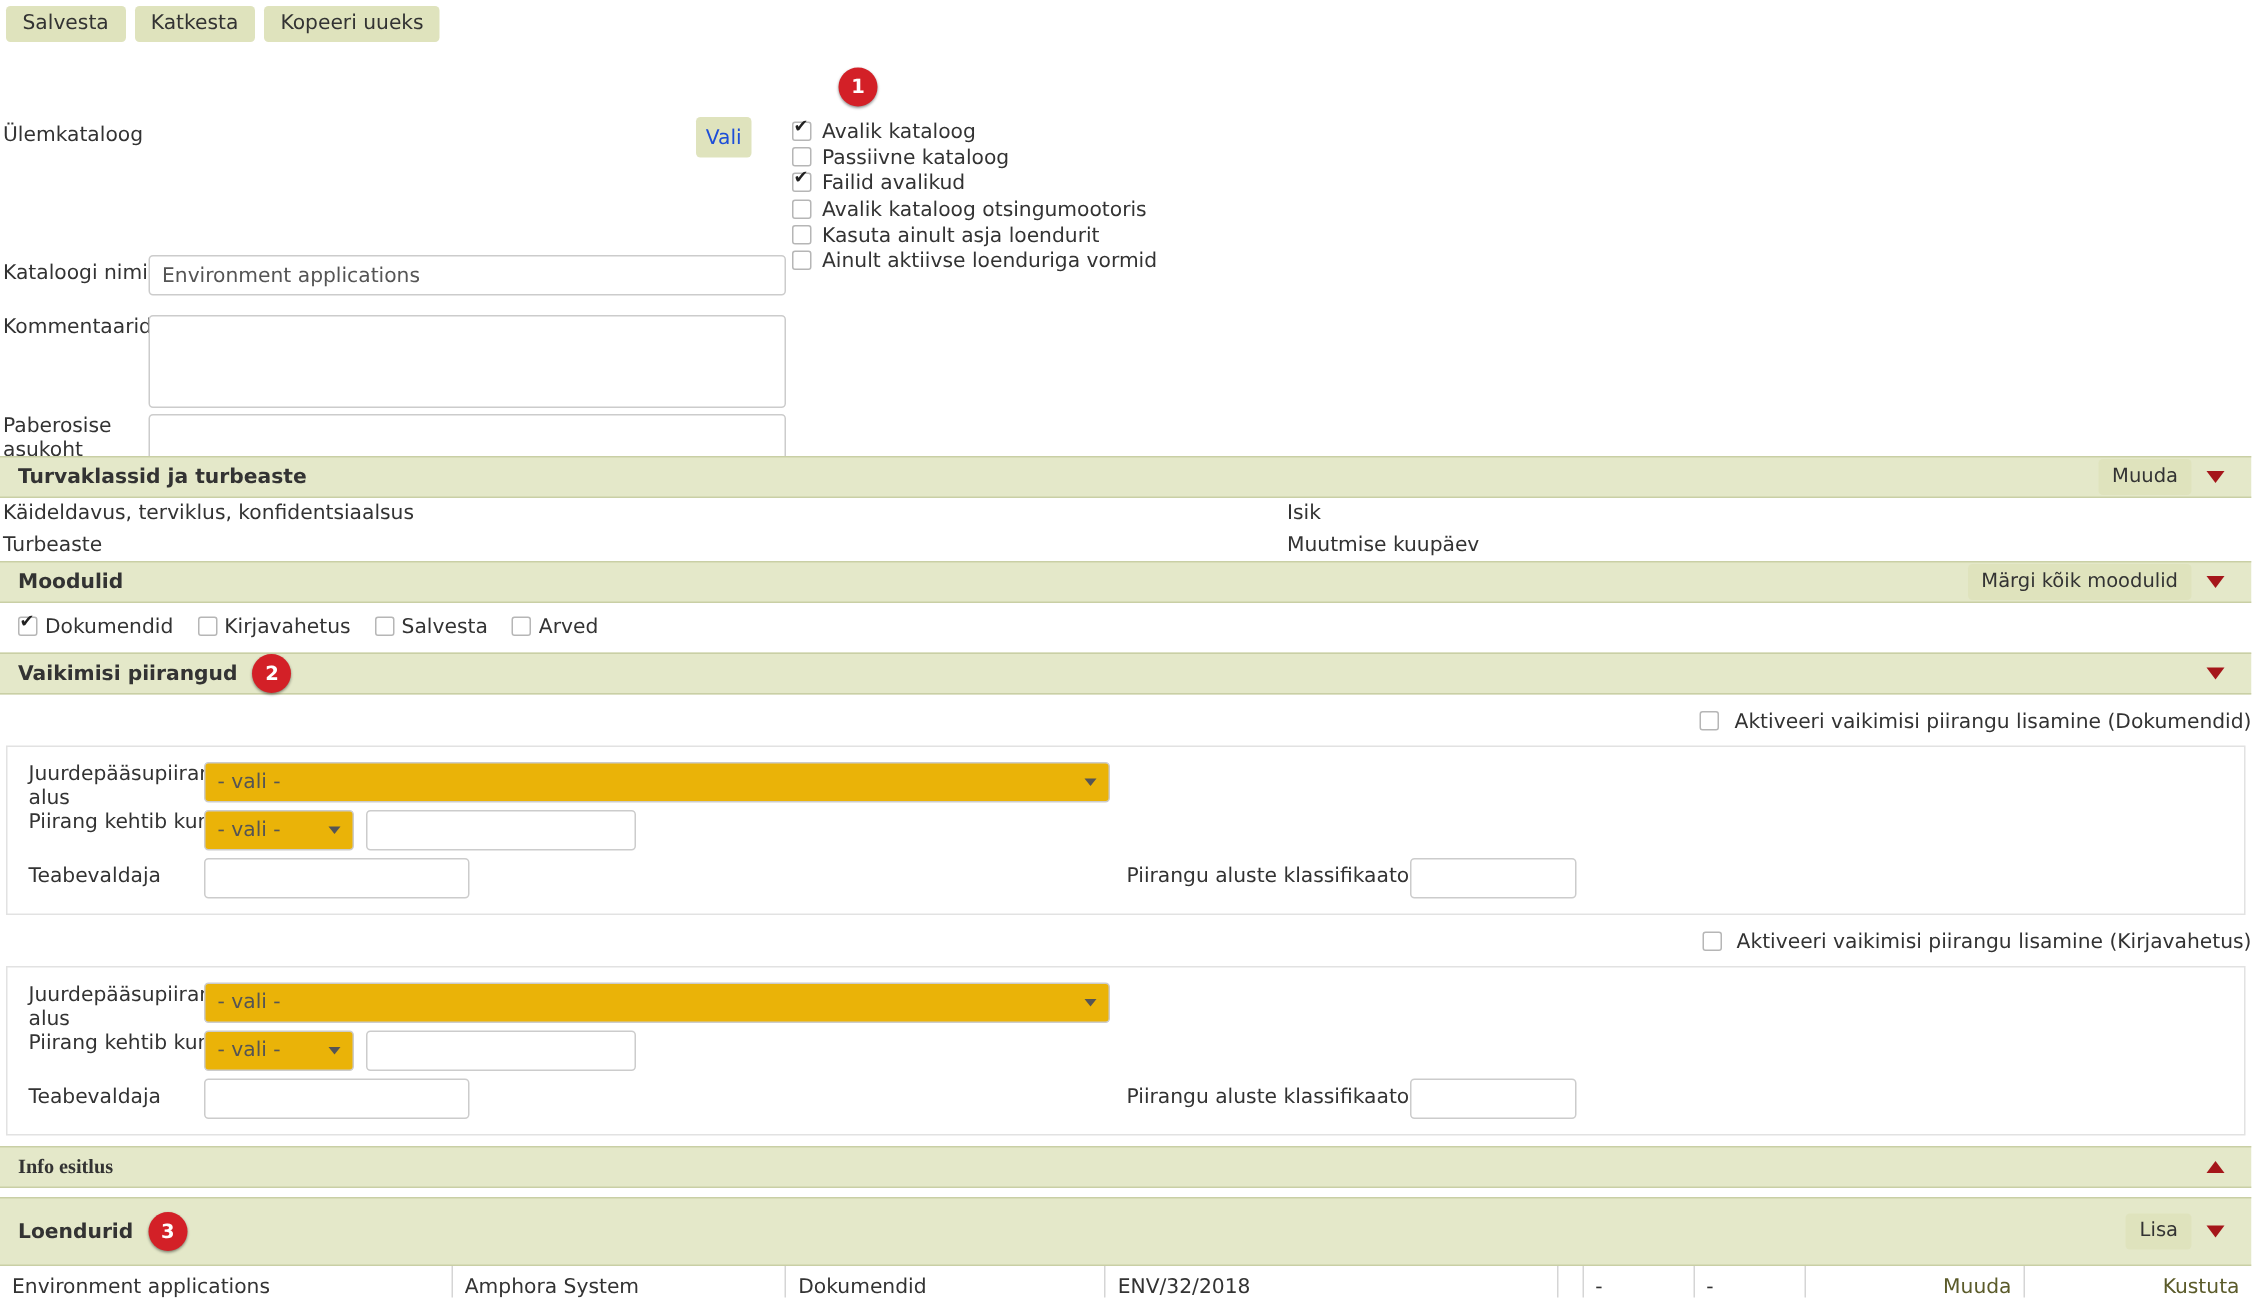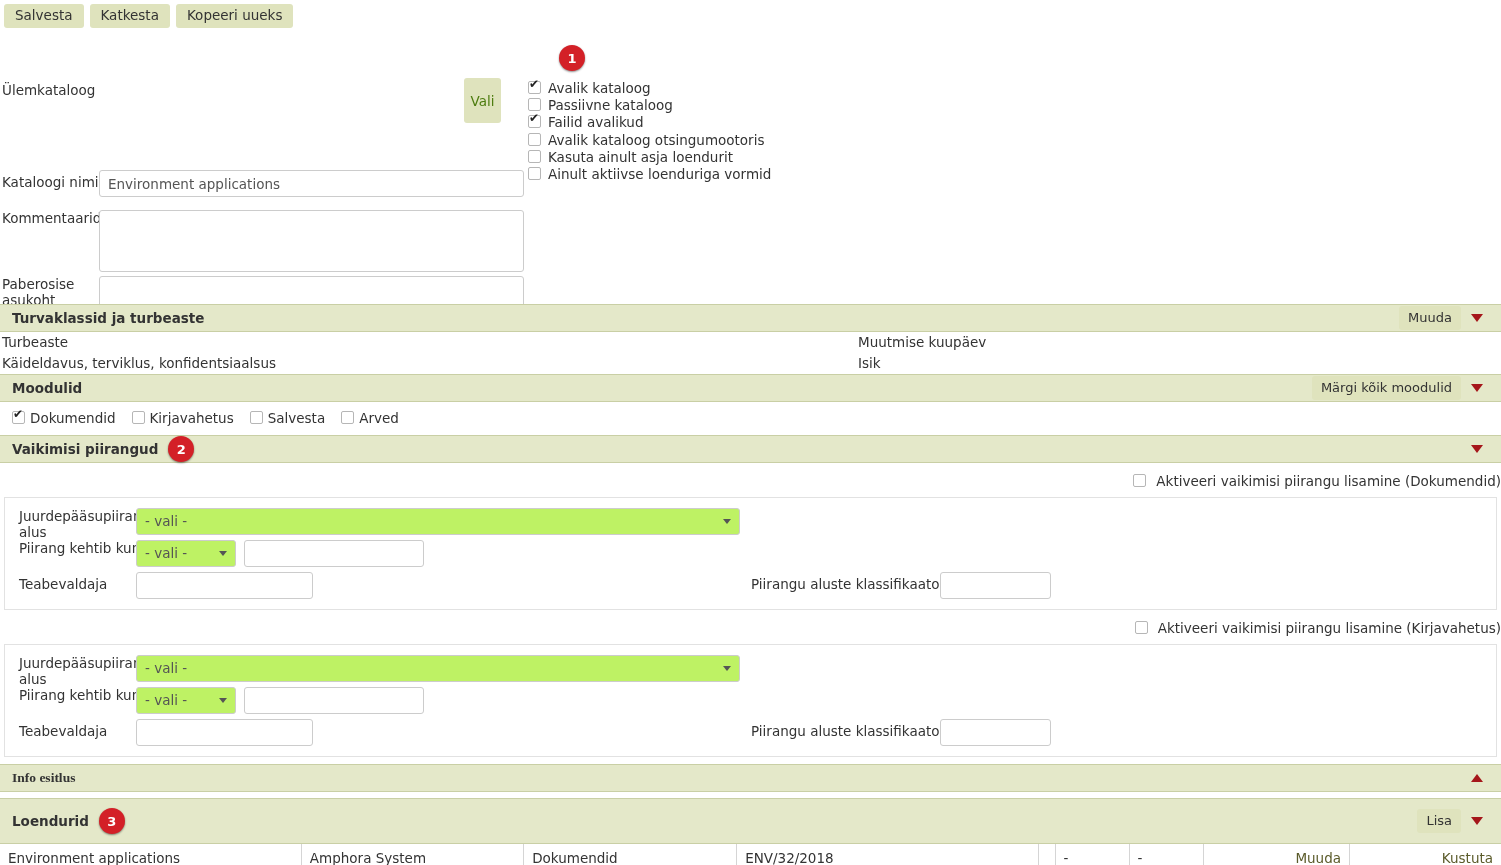--- a/index.html
+++ b/index.html
@@ -63,24 +63,24 @@
     resize: none;
     font-family: "DejaVu Sans", "Liberation Sans", sans-serif;
     font-size: 13.5px;
     color: #555;
     padding: 3px 6px;
     outline: none;
   }
   .vali-btn {
     position: absolute;
     left: 464px; top: 46px;
-    width: 37px; height: 45px;
+    width: 37px; height: 27px;
     background: #dfe3bd;
     border: none; border-radius: 3px;
-    font-size: 13.5px; color: #4d7c0f;
+    font-size: 13.5px; color: #1d4ed8;
     cursor: pointer;
     font-family: "DejaVu Sans", "Liberation Sans", sans-serif;
   }
 
   
   .cbcol { position: absolute; left: 528px; top: 48px; }
   .cbrow {
     display: flex; align-items: flex-start;
     height: 17.2px;
     font-size: 13.5px;
@@ -191,21 +191,21 @@
   .frow { position: relative; height: 33px; }
   .flabel {
     position: absolute; left: 14px;
     font-size: 13.5px; color: #333;
     line-height: 16px; width: 135px;
   }
   .sel {
     position: absolute;
     border: 1px solid #cccccc;
     border-radius: 3px;
-    background: #bef264;
+    background: #eab308;
     height: 27px;
     font-size: 13.5px;
     color: #555;
     padding: 0 8px;
     line-height: 25px;
   }
   .sel .arrow {
     position: absolute; right: 8px; top: 10px;
     width: 0; height: 0;
     border-left: 4px solid transparent;
@@ -291,26 +291,26 @@
 </div>
 
 <div class="sechdr">
   <span class="title">Turvaklassid ja turbeaste</span>
   <span class="spacer"></span>
   <button class="hdr-btn">Muuda</button>
   <span class="caret down"></span>
 </div>
 <div class="secbody">
   <div class="twocol">
+    <div class="c1">Käideldavus, terviklus, konfidentsiaalsus</div>
+    <div>Isik</div>
+  </div>
+  <div class="twocol">
     <div class="c1">Turbeaste</div>
     <div>Muutmise kuupäev</div>
-  </div>
-  <div class="twocol">
-    <div class="c1">Käideldavus, terviklus, konfidentsiaalsus</div>
-    <div>Isik</div>
   </div>
 </div>
 
 <div class="sechdr">
   <span class="title">Moodulid</span>
   <span class="spacer"></span>
   <button class="hdr-btn">Märgi kõik moodulid</button>
   <span class="caret down"></span>
 </div>
 <div class="modrow">

